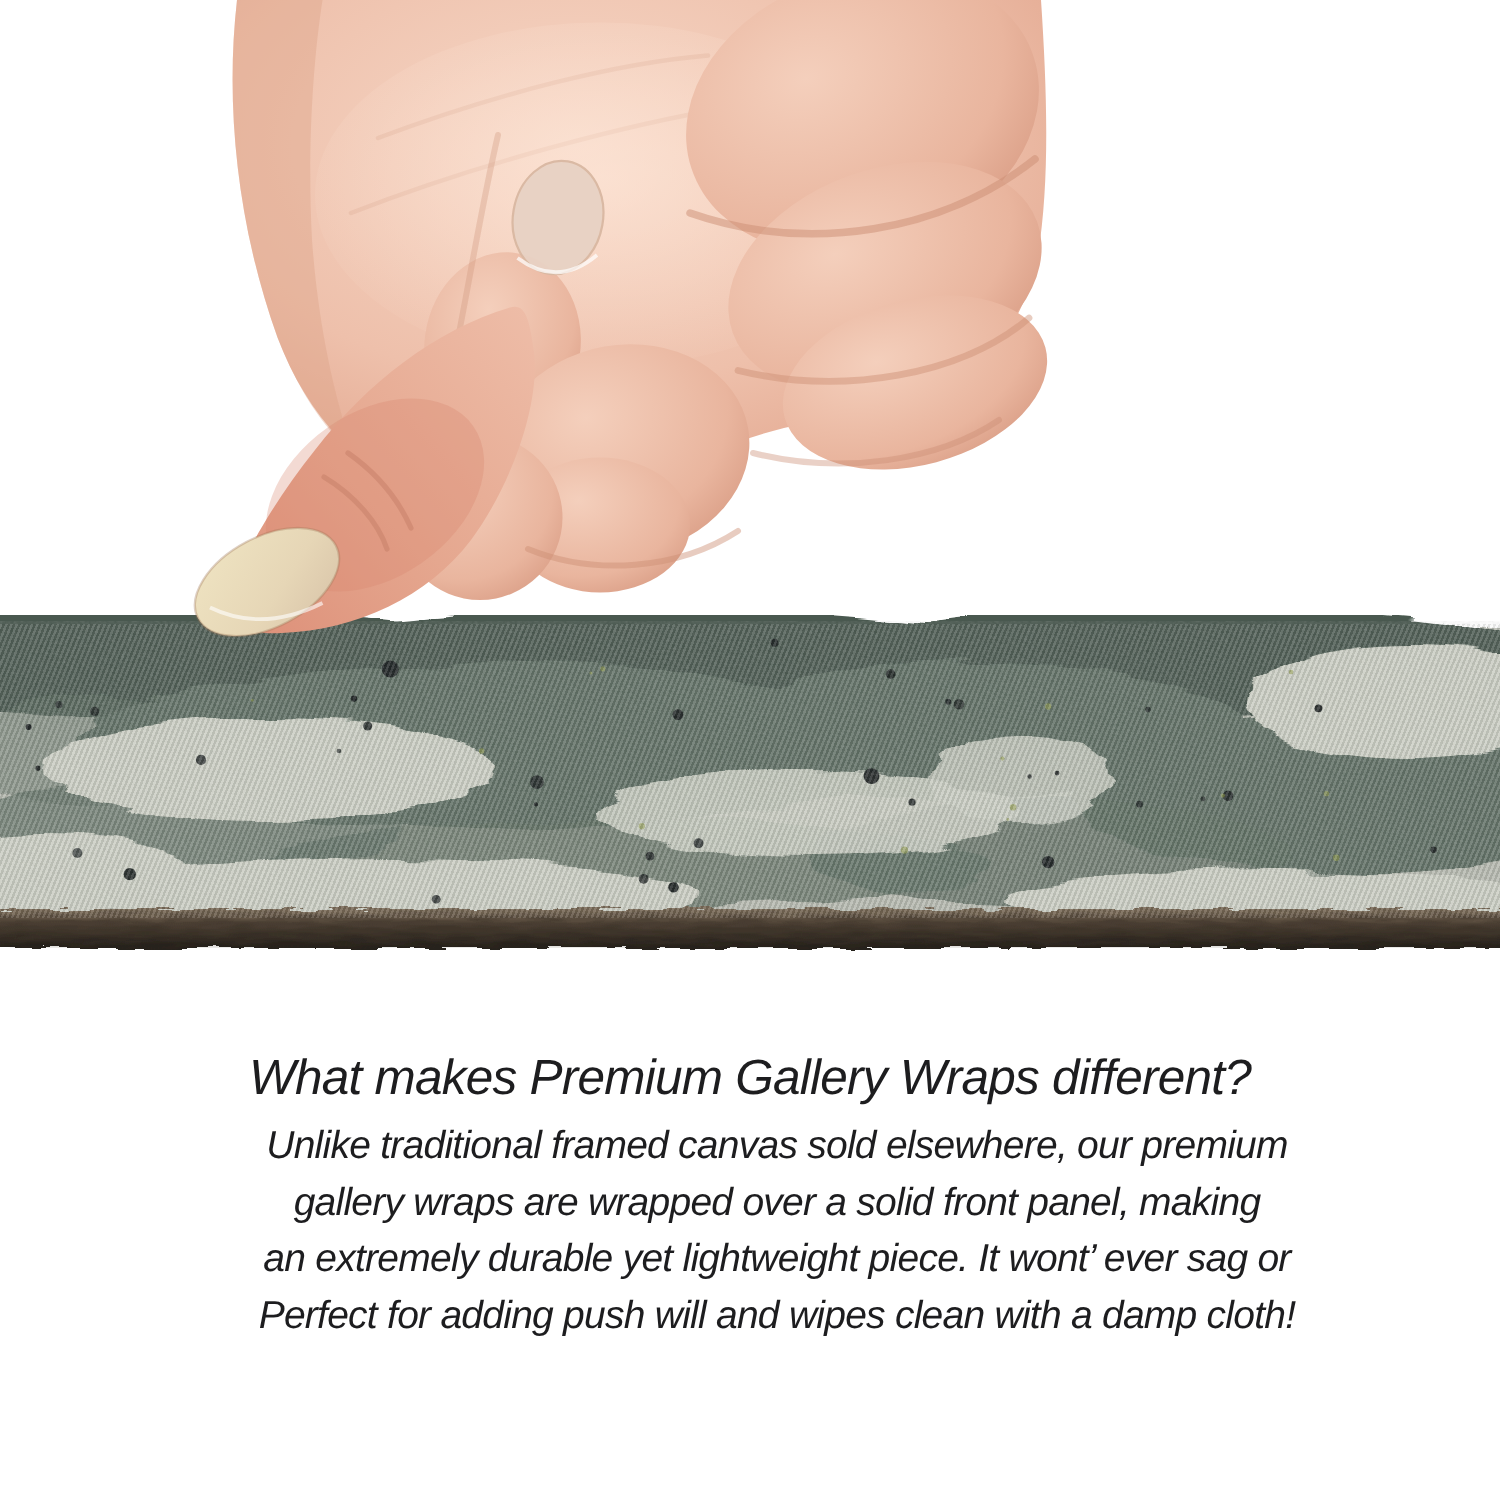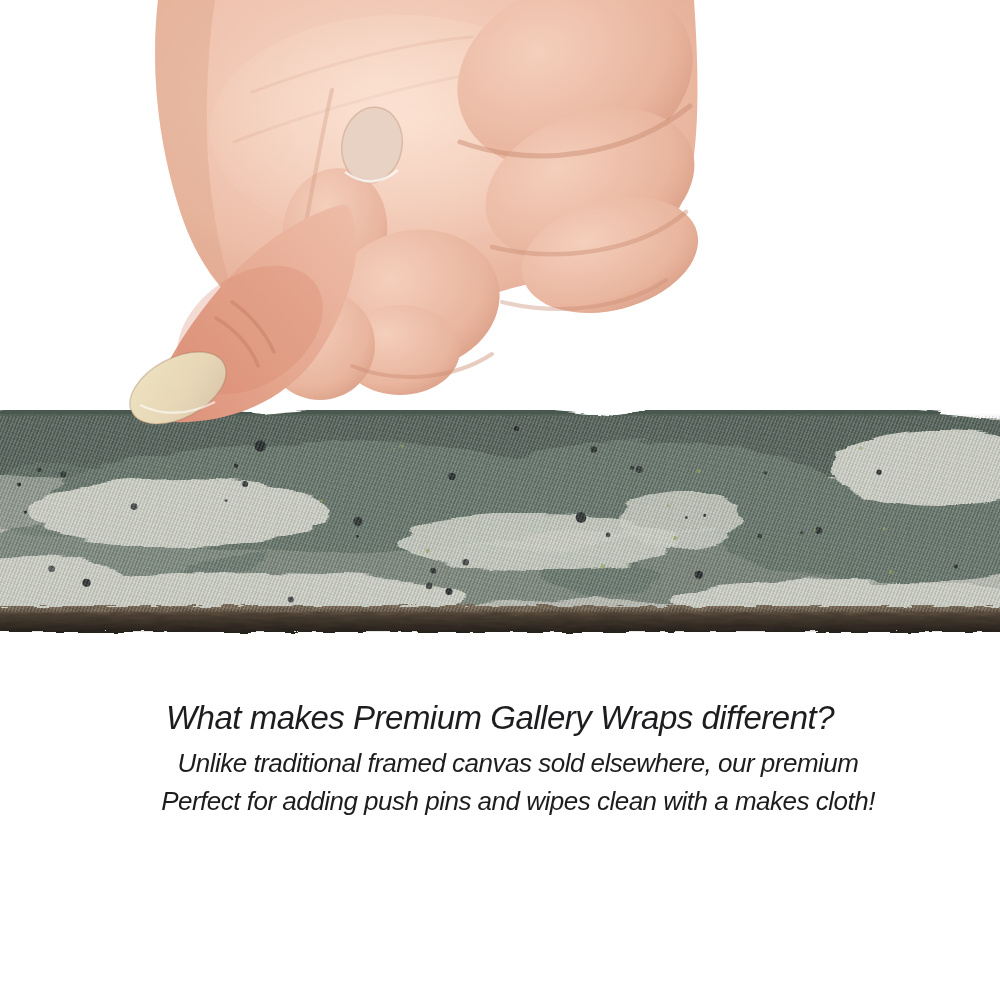--- a/index.html
+++ b/index.html
@@ -232,16 +232,18 @@
         </g>
         <ellipse cx="178" cy="388" rx="52" ry="30" transform="rotate(-28 178 388)" fill="url(#gThumbNail)" stroke="rgba(160,120,90,.35)" stroke-width="1.5"></ellipse>
         <path d="M140,405 Q175,422 215,402" fill="none" stroke="#fff" stroke-width="2.5" opacity=".6"></path>
       </g>
     </svg>
   </div>
 
   <section class="copy">
     <h2>What makes Premium Gallery Wraps different?</h2>
     <div class="line">Unlike traditional framed canvas sold elsewhere, our premium</div>
-    <div class="line">Perfect for adding push pins and wipes clean with a makes cloth!</div>
+    <div class="line">gallery wraps are wrapped over a solid front panel, making</div>
+    <div class="line">an extremely durable yet lightweight piece. It wont’ ever sag or</div>
+    <div class="line">Perfect for adding push will and wipes clean with a damp cloth!</div>
   </section>
 
 </div>
 
 </body></html>

